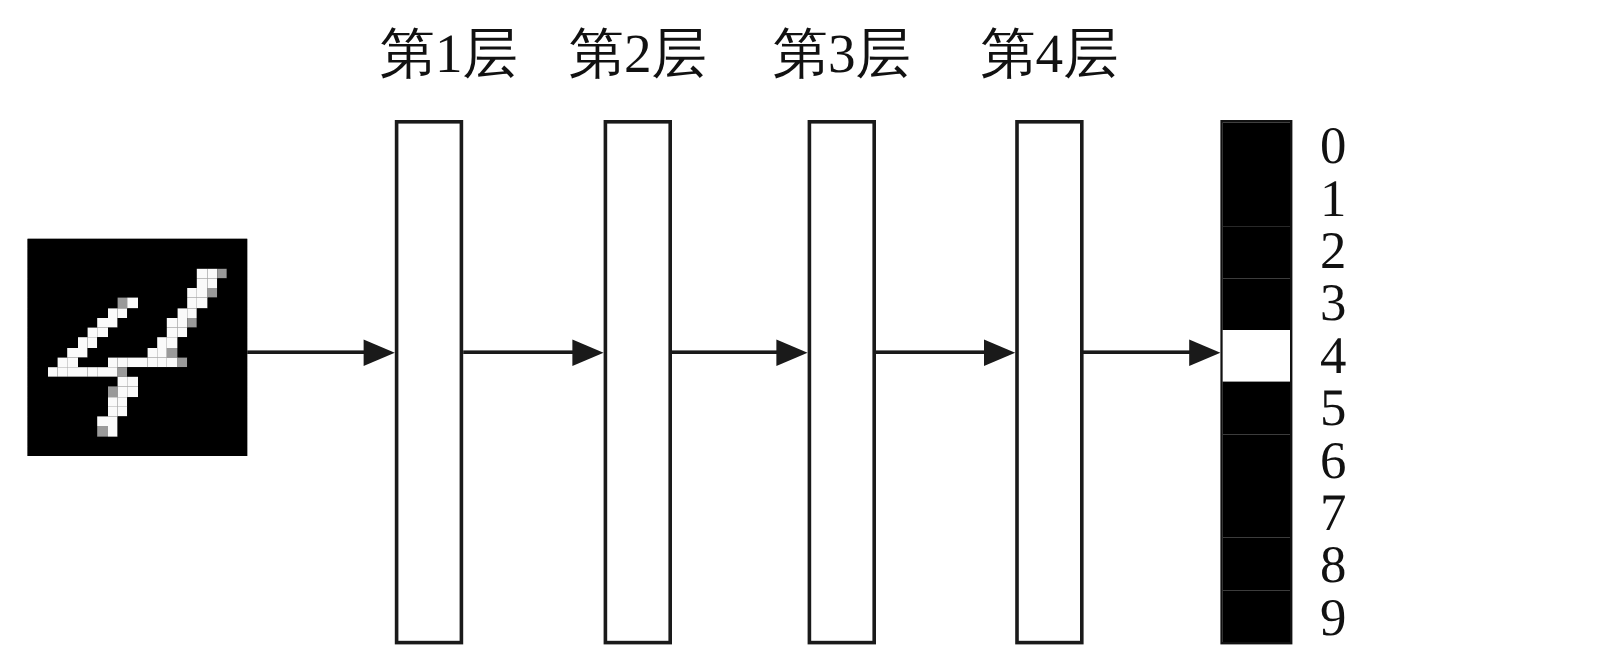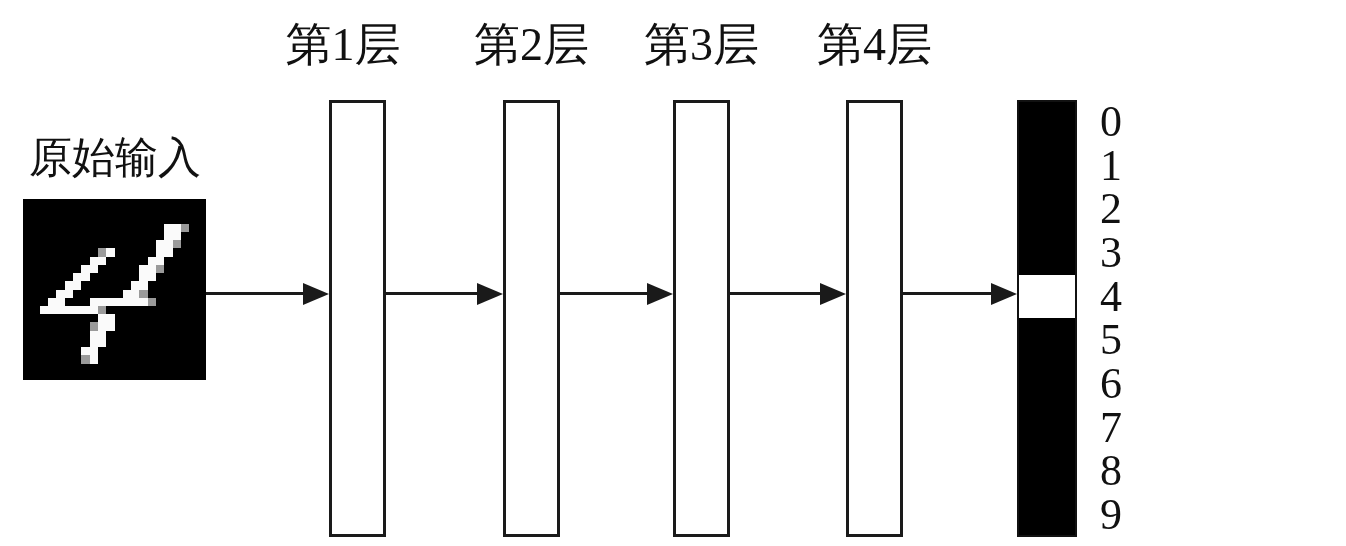--- a/index.html
+++ b/index.html
@@ -88,21 +88,20 @@
     left: 1136px;
     top: 267px;
     font-size: 44px;
   }
 </style>
 </head>
 <body>
 
 <div id="stage">
 
-  <div id="input-label" class="abs cn-label">原始输入</div>
 
   <div id="input-image" class="abs">
       <div class="px" style="background: rgb(0, 0, 0);"></div>
       <div class="px" style="background: rgb(0, 0, 0);"></div>
       <div class="px" style="background: rgb(0, 0, 0);"></div>
       <div class="px" style="background: rgb(0, 0, 0);"></div>
       <div class="px" style="background: rgb(0, 0, 0);"></div>
       <div class="px" style="background: rgb(0, 0, 0);"></div>
       <div class="px" style="background: rgb(0, 0, 0);"></div>
       <div class="px" style="background: rgb(0, 0, 0);"></div>
@@ -579,21 +578,21 @@
       <div class="px" style="background: rgb(0, 0, 0);"></div>
       <div class="px" style="background: rgb(0, 0, 0);"></div>
       <div class="px" style="background: rgb(0, 0, 0);"></div>
       <div class="px" style="background: rgb(0, 0, 0);"></div>
       <div class="px" style="background: rgb(0, 0, 0);"></div>
       <div class="px" style="background: rgb(0, 0, 0);"></div>
     </div>
 
   <div id="layers">
       <div class="layer-rect" style="left: 329px;"></div>
-      <div class="abs cn-label layer-label" style="left: 258px; width: 170px; top: 22px; text-align: center;">第1层</div>
+      <div class="abs cn-label layer-label" style="left: 289px; width: 170px; top: 22px; text-align: center;">第1层</div>
       <div class="layer-rect" style="left: 503px;"></div>
       <div class="abs cn-label layer-label" style="left: 446.5px; width: 170px; top: 22px;">第2层</div>
       <div class="layer-rect" style="left: 673px;"></div>
       <div class="abs cn-label layer-label" style="left: 616.5px; width: 170px; top: 22px;">第3层</div>
       <div class="layer-rect" style="left: 846px;"></div>
       <div class="abs cn-label layer-label" style="left: 789.5px; width: 170px; top: 22px;">第4层</div>
     </div>
 
   <div id="arrows">
       <div class="arrow-line" style="left: 206px; width: 101px;"></div>

